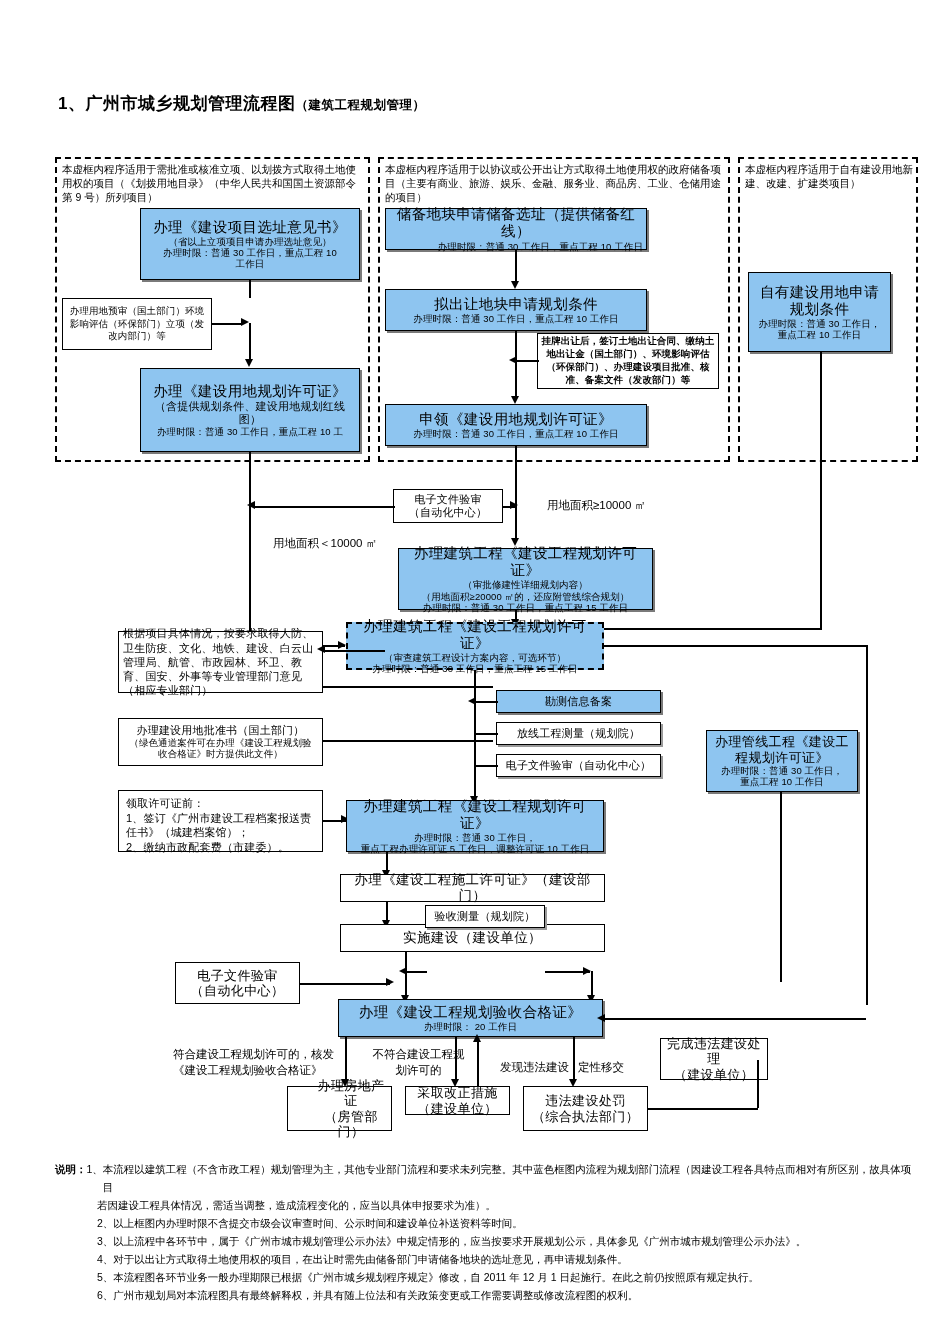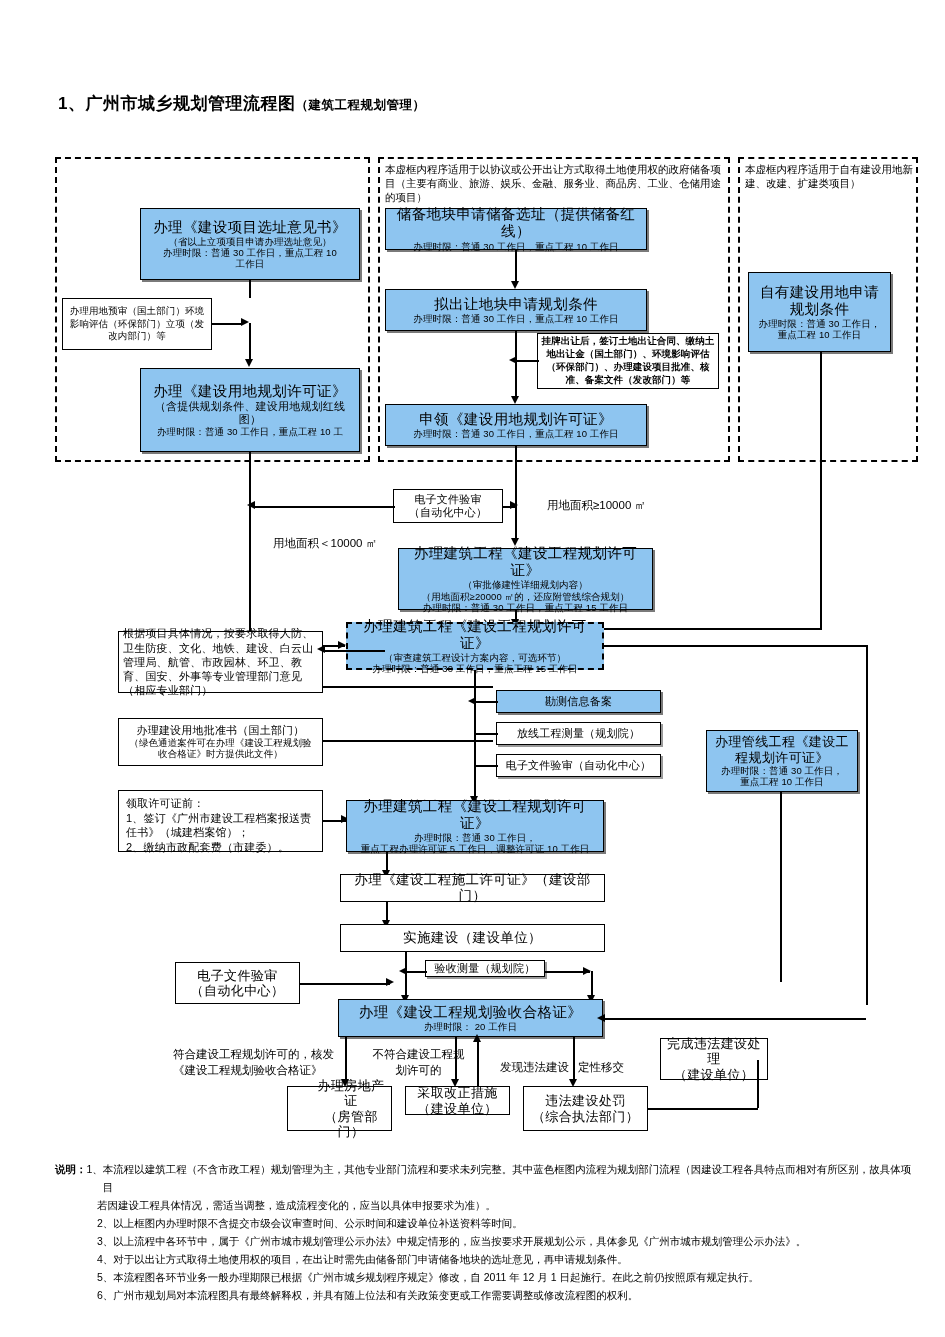--- a/index.html
+++ b/index.html
@@ -77,20 +77,21 @@
 <div id="page">
 
   <div class="abs" id="title">
     <span>1、广州市城乡规划管理流程图</span><span class="sub">（建筑工程规划管理）</span>
   </div>
 
   <div class="abs lane" style="left:55px;top:157px;width:315px;height:305px;"></div>
   <div class="abs lane" style="left:378px;top:157px;width:352px;height:305px;"></div>
   <div class="abs lane" style="left:738px;top:157px;width:180px;height:305px;"></div>
 
+  <div class="abs lane-desc" style="left:62px;top:162px;width:300px;">本虚框内程序适用于需批准或核准立项、以划拨方式取得土地使用权的项目（《划拨用地目录》（中华人民共和国国土资源部令第 9 号）所列项目）</div>
   <div class="abs lane-desc" style="left:385px;top:162px;width:338px;">本虚框内程序适用于以协议或公开出让方式取得土地使用权的政府储备项目（主要有商业、旅游、娱乐、金融、服务业、商品房、工业、仓储用途的项目）</div>
   <div class="abs lane-desc" style="left:745px;top:162px;width:168px;">本虚框内程序适用于自有建设用地新建、改建、扩建类项目）</div>
 
   <div class="abs node blue shadow" style="left:140px;top:208px;width:220px;height:72px;">
     <div class="t1">办理《建设项目选址意见书》</div>
     <div class="t3">（省以上立项项目申请办理选址意见）</div>
     <div class="t3" style="width:185px;">办理时限：普通 30 工作日，重点工程 10 工作日</div>
   </div>
 
   <div class="abs node" style="left:62px;top:298px;width:150px;height:52px;">
@@ -102,21 +103,21 @@
     <div class="t2" style="width:205px;">（含提供规划条件、建设用地规划红线图）</div>
     <div class="t3">办理时限：普通 30 工作日，重点工程 10 工</div>
   </div>
 
   <div class="abs ln lnv" style="left:249px;top:280px;height:18px;"></div>
   <div class="abs ln lnh" style="left:212px;top:323px;width:30px;"></div>
   <div class="abs arrow ar-right" style="left:241px;top:318px;"></div>
   <div class="abs ln lnv" style="left:249px;top:323px;height:37px;"></div>
   <div class="abs arrow ar-down" style="left:245px;top:359px;"></div>
 
-  <div class="abs node blue shadow" style="left:385px;top:208px;width:262px;height:42px;">
+  <div class="abs node blue shadow" style="left:385px;top:208px;width:262px;height:42px;align-items:flex-end;">
     <div class="t1">储备地块申请储备选址（提供储备红线）</div>
     <div class="t3">办理时限：普通 30 工作日，重点工程 10 工作日</div>
   </div>
 
   <div class="abs ln lnv" style="left:515px;top:250px;height:32px;"></div>
   <div class="abs arrow ar-down" style="left:511px;top:281px;"></div>
 
   <div class="abs node blue shadow" style="left:385px;top:289px;width:262px;height:42px;">
     <div class="t1">拟出让地块申请规划条件</div>
     <div class="t3">办理时限：普通 30 工作日，重点工程 10 工作日</div>
@@ -247,21 +248,21 @@
     <div class="t1" style="font-size:13.5px;">办理《建设工程施工许可证》（建设部门）</div>
   </div>
 
   <div class="abs ln lnv" style="left:386px;top:902px;height:22px;"></div>
   <div class="abs arrow ar-down" style="left:382px;top:920px;"></div>
 
   <div class="abs node" style="left:340px;top:924px;width:265px;height:28px;">
     <div class="t1" style="font-size:13.5px;">实施建设（建设单位）</div>
   </div>
 
-  <div class="abs node shadow" style="left:425px;top:960px;width:120px;height:17px;">
+  <div class="abs node shadow" style="left:425px;top:905px;width:120px;height:23px;">
     <div class="t2">验收测量（规划院）</div>
   </div>
   <div class="abs ln lnv" style="left:405px;top:952px;height:48px;"></div>
   <div class="abs ln lnh" style="left:405px;top:971px;width:22px;"></div>
   <div class="abs arrow ar-left" style="left:399px;top:967px;"></div>
   <div class="abs ln lnh" style="left:545px;top:971px;width:45px;"></div>
   <div class="abs arrow ar-right" style="left:583px;top:967px;"></div>
   <div class="abs ln lnv" style="left:591px;top:971px;height:28px;"></div>
   <div class="abs arrow ar-down" style="left:587px;top:995px;"></div>
   <div class="abs arrow ar-down" style="left:401px;top:995px;"></div>

